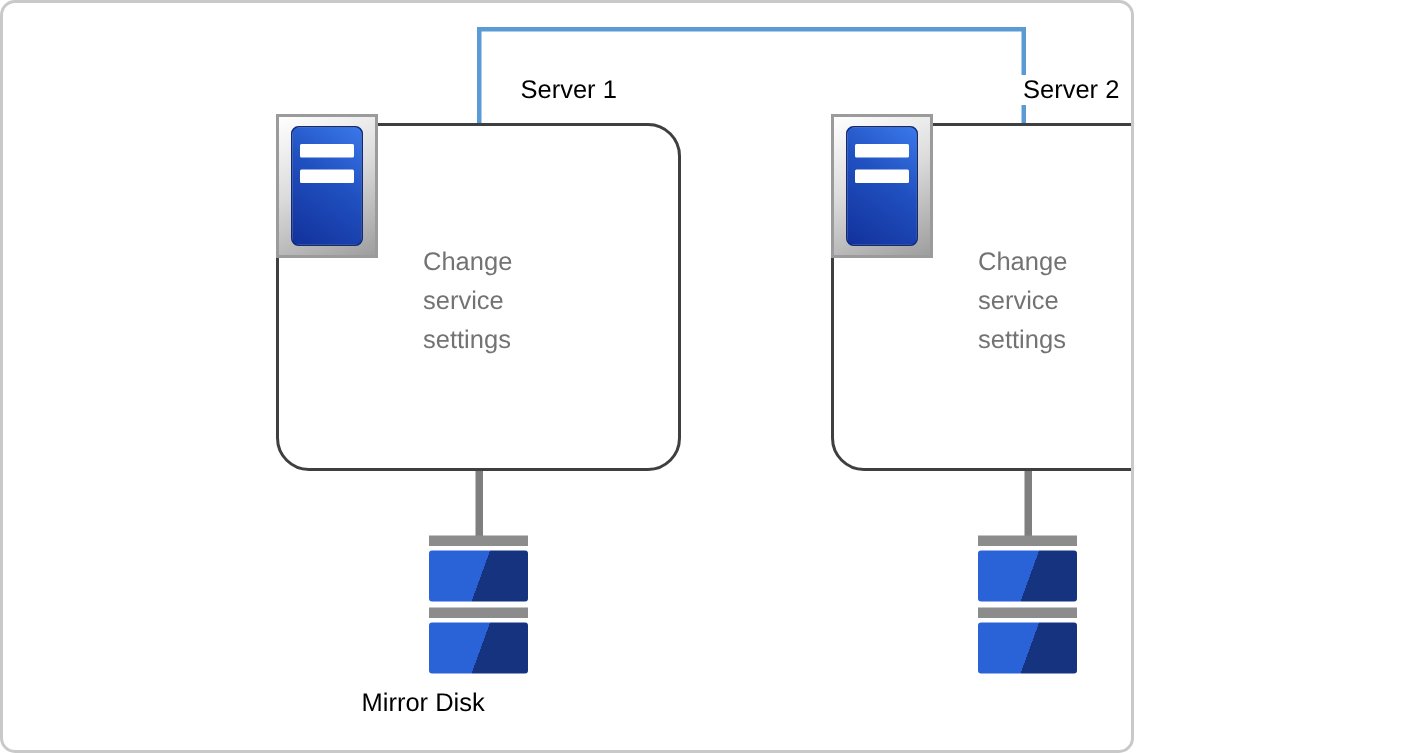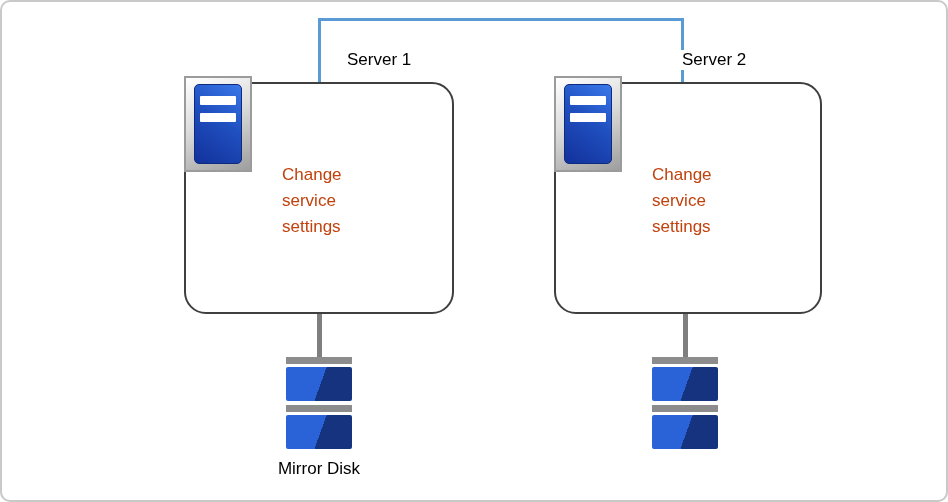--- a/index.html
+++ b/index.html
@@ -1,21 +1,21 @@
 <!DOCTYPE html>
 <html><head>
 <meta charset="utf-8">
 <style>
   * { margin: 0; padding: 0; box-sizing: border-box; }
   html, body { background: #ffffff; }
   body { font-family: "Liberation Sans", sans-serif; color: #000000; }
 
   .canvas {
     position: relative;
-    width: 948px;
+    width: 756px;
     height: 502px;
     background: #ffffff;
     border: 2px solid #c9c9c9;
     border-radius: 10px;
     overflow: hidden;
   }
 
   
   .connector {
     position: absolute;
@@ -49,21 +49,21 @@
   }
   .box.b1 { left: 182px; width: 270px; }
   .box.b2 { left: 552px; width: 268px; }
 
   .body-text {
     position: absolute;
     top: 160px;
     width: 104px;
     font-size: 17px;
     line-height: 26px;
-    color: #c2410c;
+    color: #737373;
   }
   .body-text.t1 { left: 280px; }
   .body-text.t2 { left: 650px; }
 
   
   .server-icon {
     position: absolute;
     top: 74px;
     width: 68px;
     height: 96px;
@@ -120,21 +120,21 @@
     background: linear-gradient(110deg, #2A62D8 52%, #16337F 52%);
     border-radius: 2px;
     margin-bottom: 4px;
   }
 
   .disk-label {
     position: absolute;
     left: 239px;
     top: 457px;
     width: 156px;
-    text-align: center;
+    text-align: left;
     font-size: 17px;
     color: #000000;
   }
 </style>
 </head>
 <body>
 
 <div class="canvas">
 
   <div class="connector"></div>

